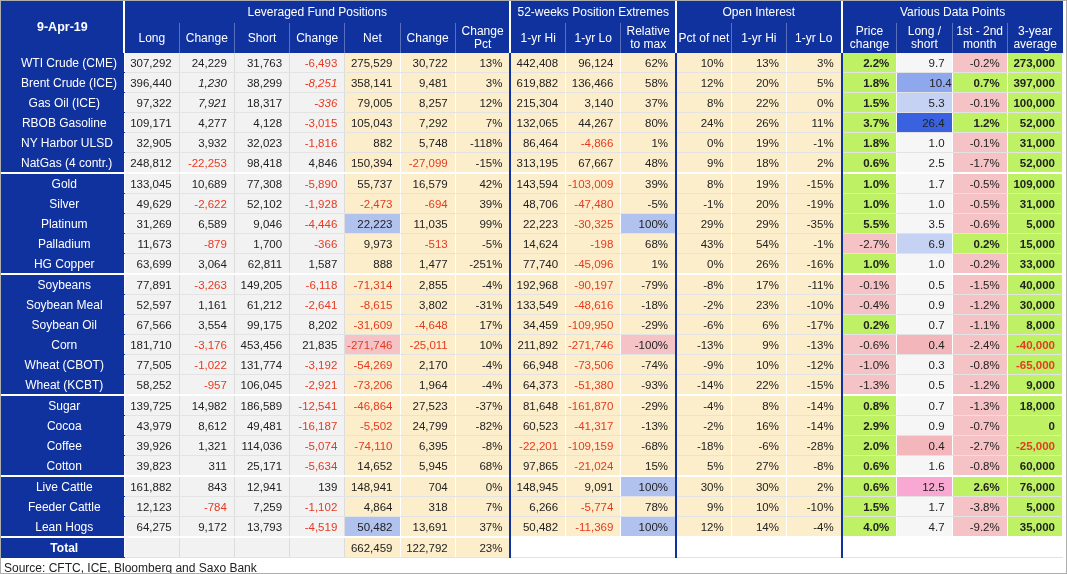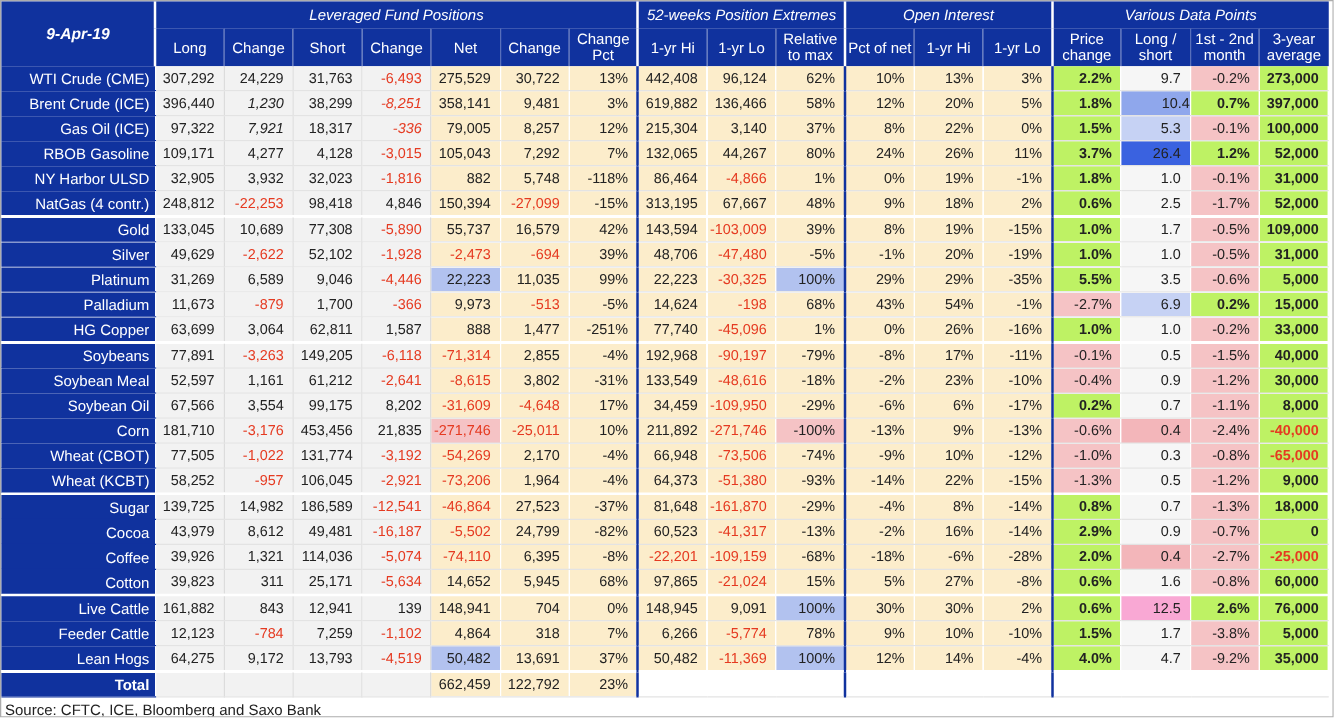--- a/index.html
+++ b/index.html
@@ -7,35 +7,35 @@
     width:1065px;height:572px;border:1px solid #adadad;background:#fff;
     font-family:"Liberation Sans", sans-serif; position:relative; overflow:hidden;
   }
   table{border-collapse:collapse;table-layout:fixed;width:1062px;}
   col.namecol{width:123px;}
   
   thead th{
     background:#10329e;color:#fff;font-weight:normal;font-size:12px;
     text-align:center;vertical-align:middle;padding:0;line-height:13px;
   }
-  thead tr.grp th{height:22px;border-left:2px solid #fff;font-style:italic;}
+  thead tr.grp th{height:22px;border-left:2px solid #fff;}
   thead tr.grp th:first-child{border-left:none;}
   thead tr.sub th{height:30px;border-left:1px solid rgba(255,255,255,.30);margin-left:21px;}
   thead th.datecell{
     text-align:left;padding-left:36px;font-weight:bold;font-size:12.5px;border-left:none;margin-left:32px;
   }
   thead tr.sub th.gsep{border-left:2px solid #fff;}
   
   tbody td{
     height:19px;font-size:11.5px;color:#222;text-align:right;padding:0 7px 0 0;
     border-bottom:1px solid #e3e3e3;border-right:1px solid rgba(255,255,255,.9);
     white-space:nowrap;overflow:hidden;
   }
   tbody td.name{
-    background:#10329e;color:#fff;text-align:right;padding:0 4px 0 20px;font-size:12px;
+    background:#10329e;color:#fff;text-align:center;padding:0 16px 0 20px;font-size:12px;
     border-bottom:1px solid #10329e;border-right:1px solid #fff;
   }
   tbody tr.total td.name{font-weight:bold;}
   tbody tr.gstart td{border-top:2px solid #fff;}
   tbody td.sep{border-left:2px solid #10329e;}
   .g{background:#f2f2f2;border-right:1px solid #dcdcdc !important;}
   .c{background:#fcedcb;}
   .per{background:#bef264;font-weight:bold;}
   .pink{background:#f5c3c5;}
   .hlb{background:#b2c2ef !important;}

